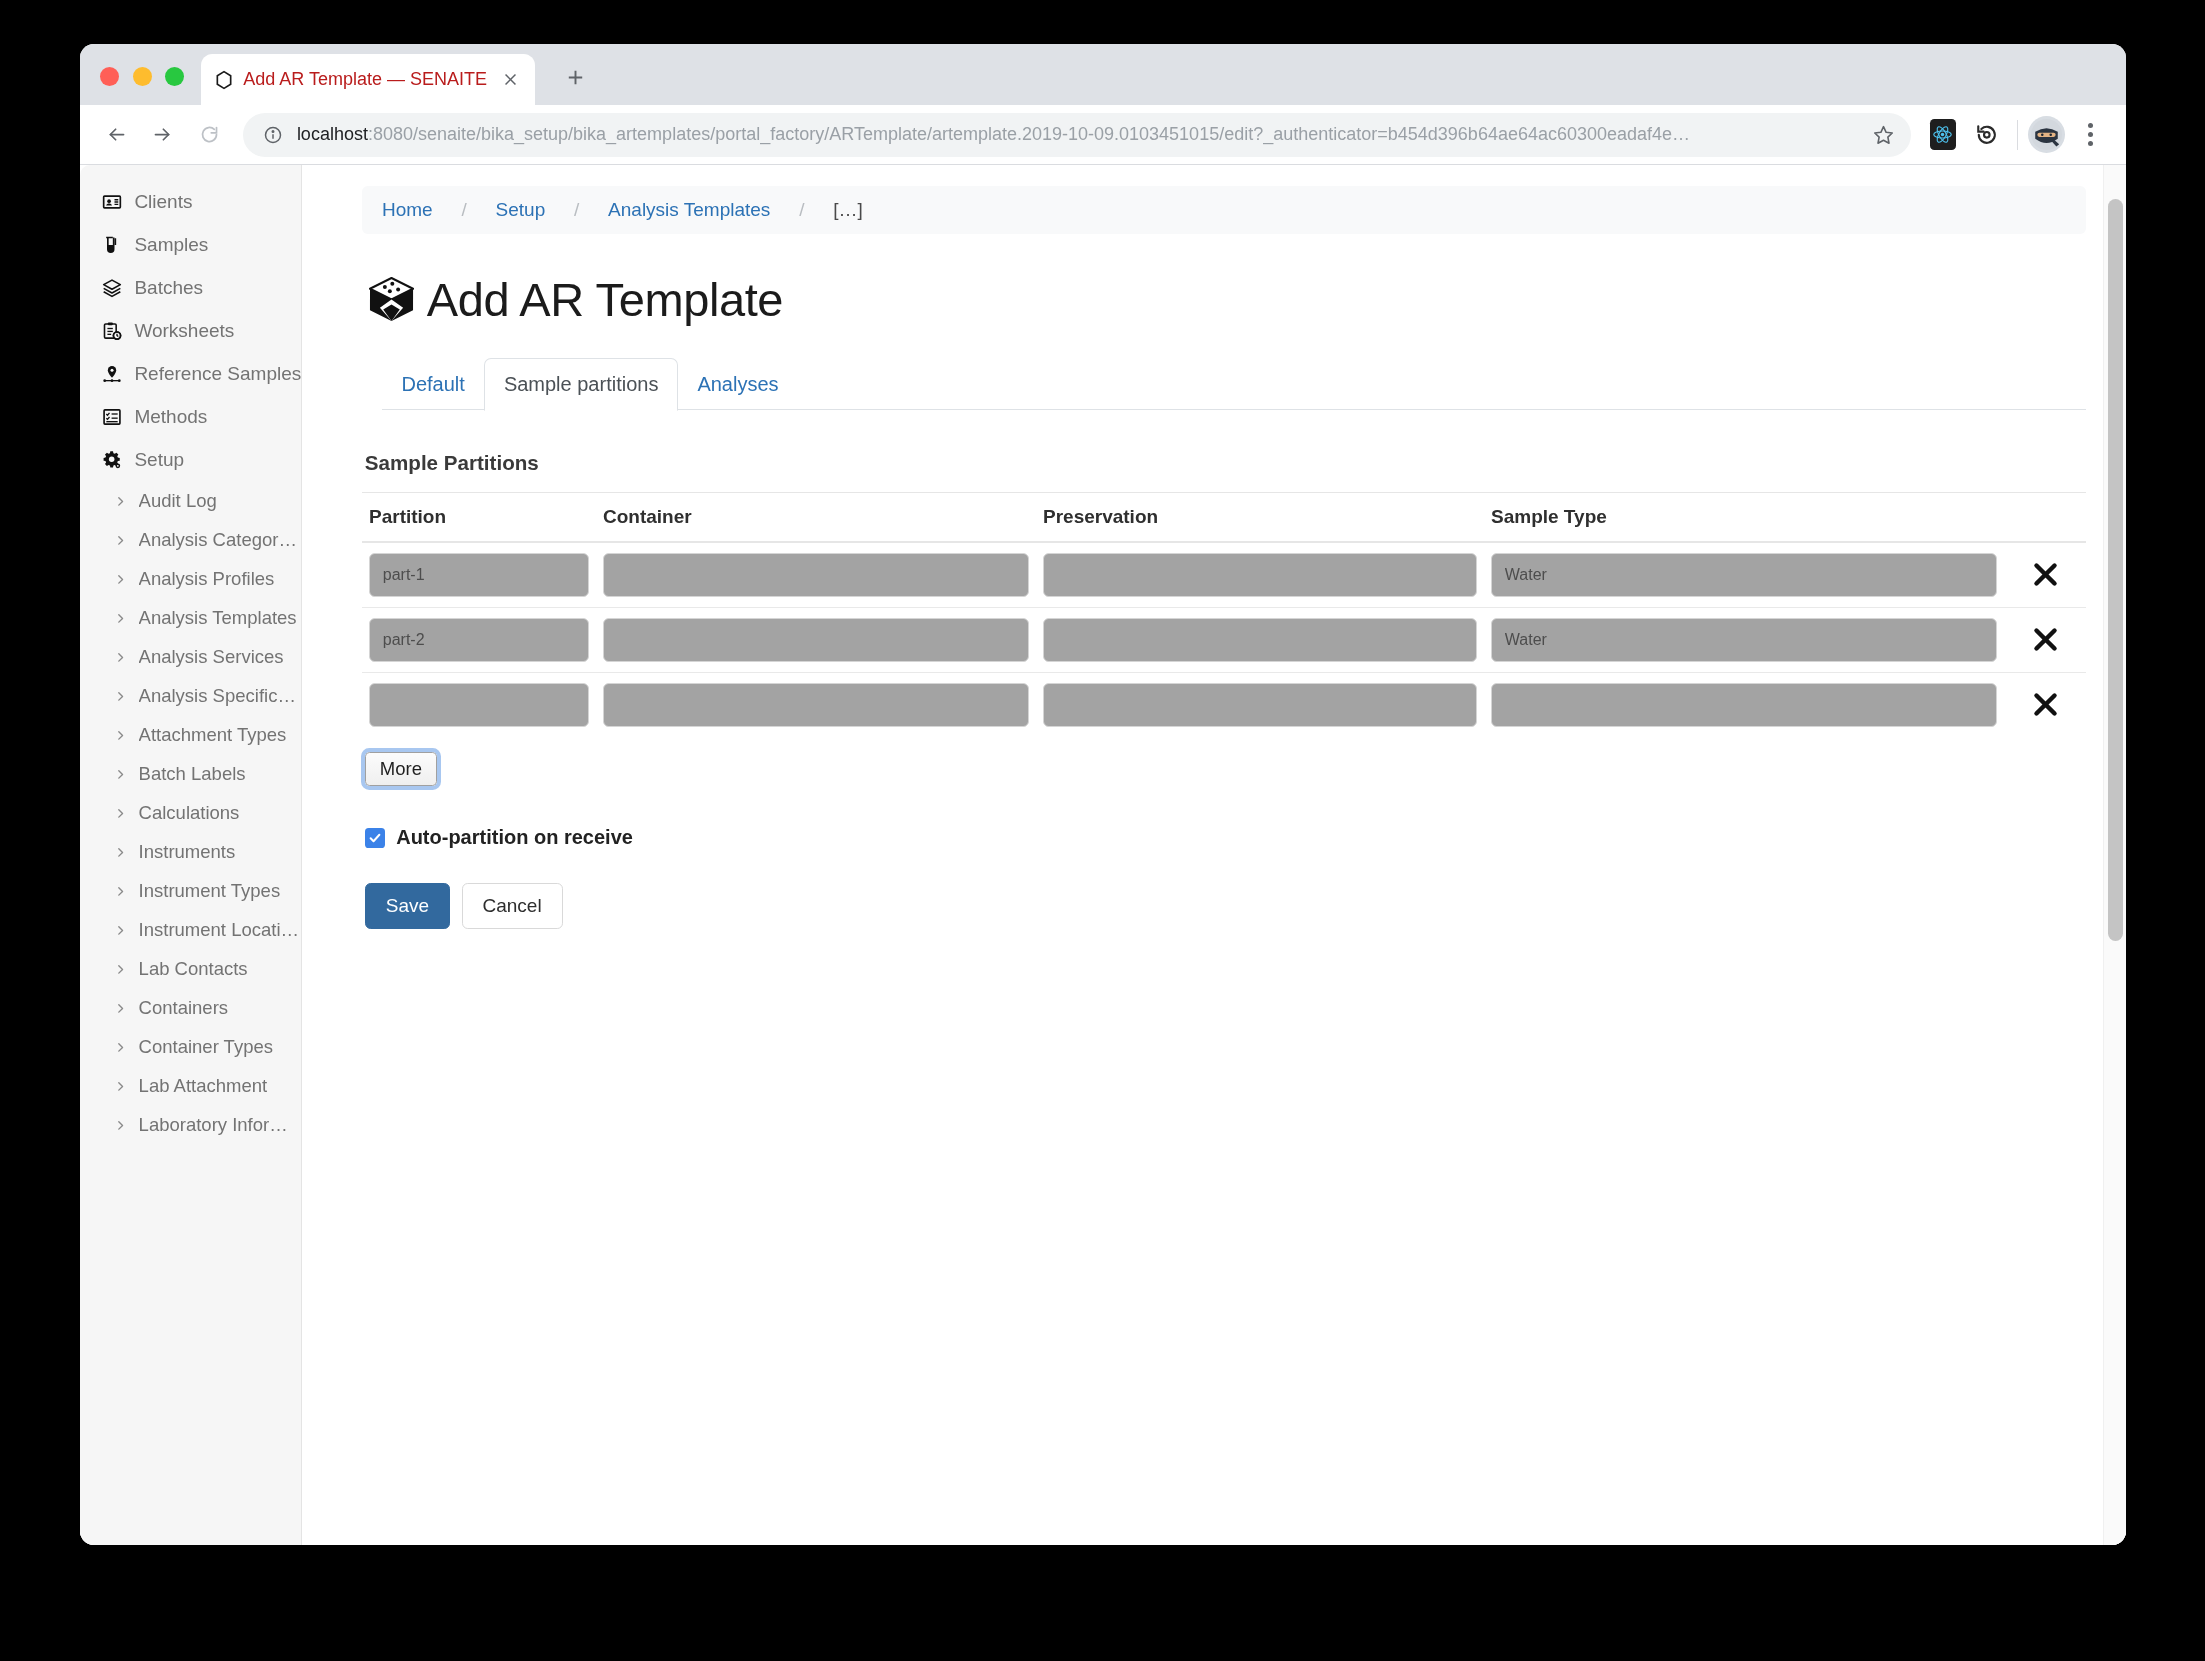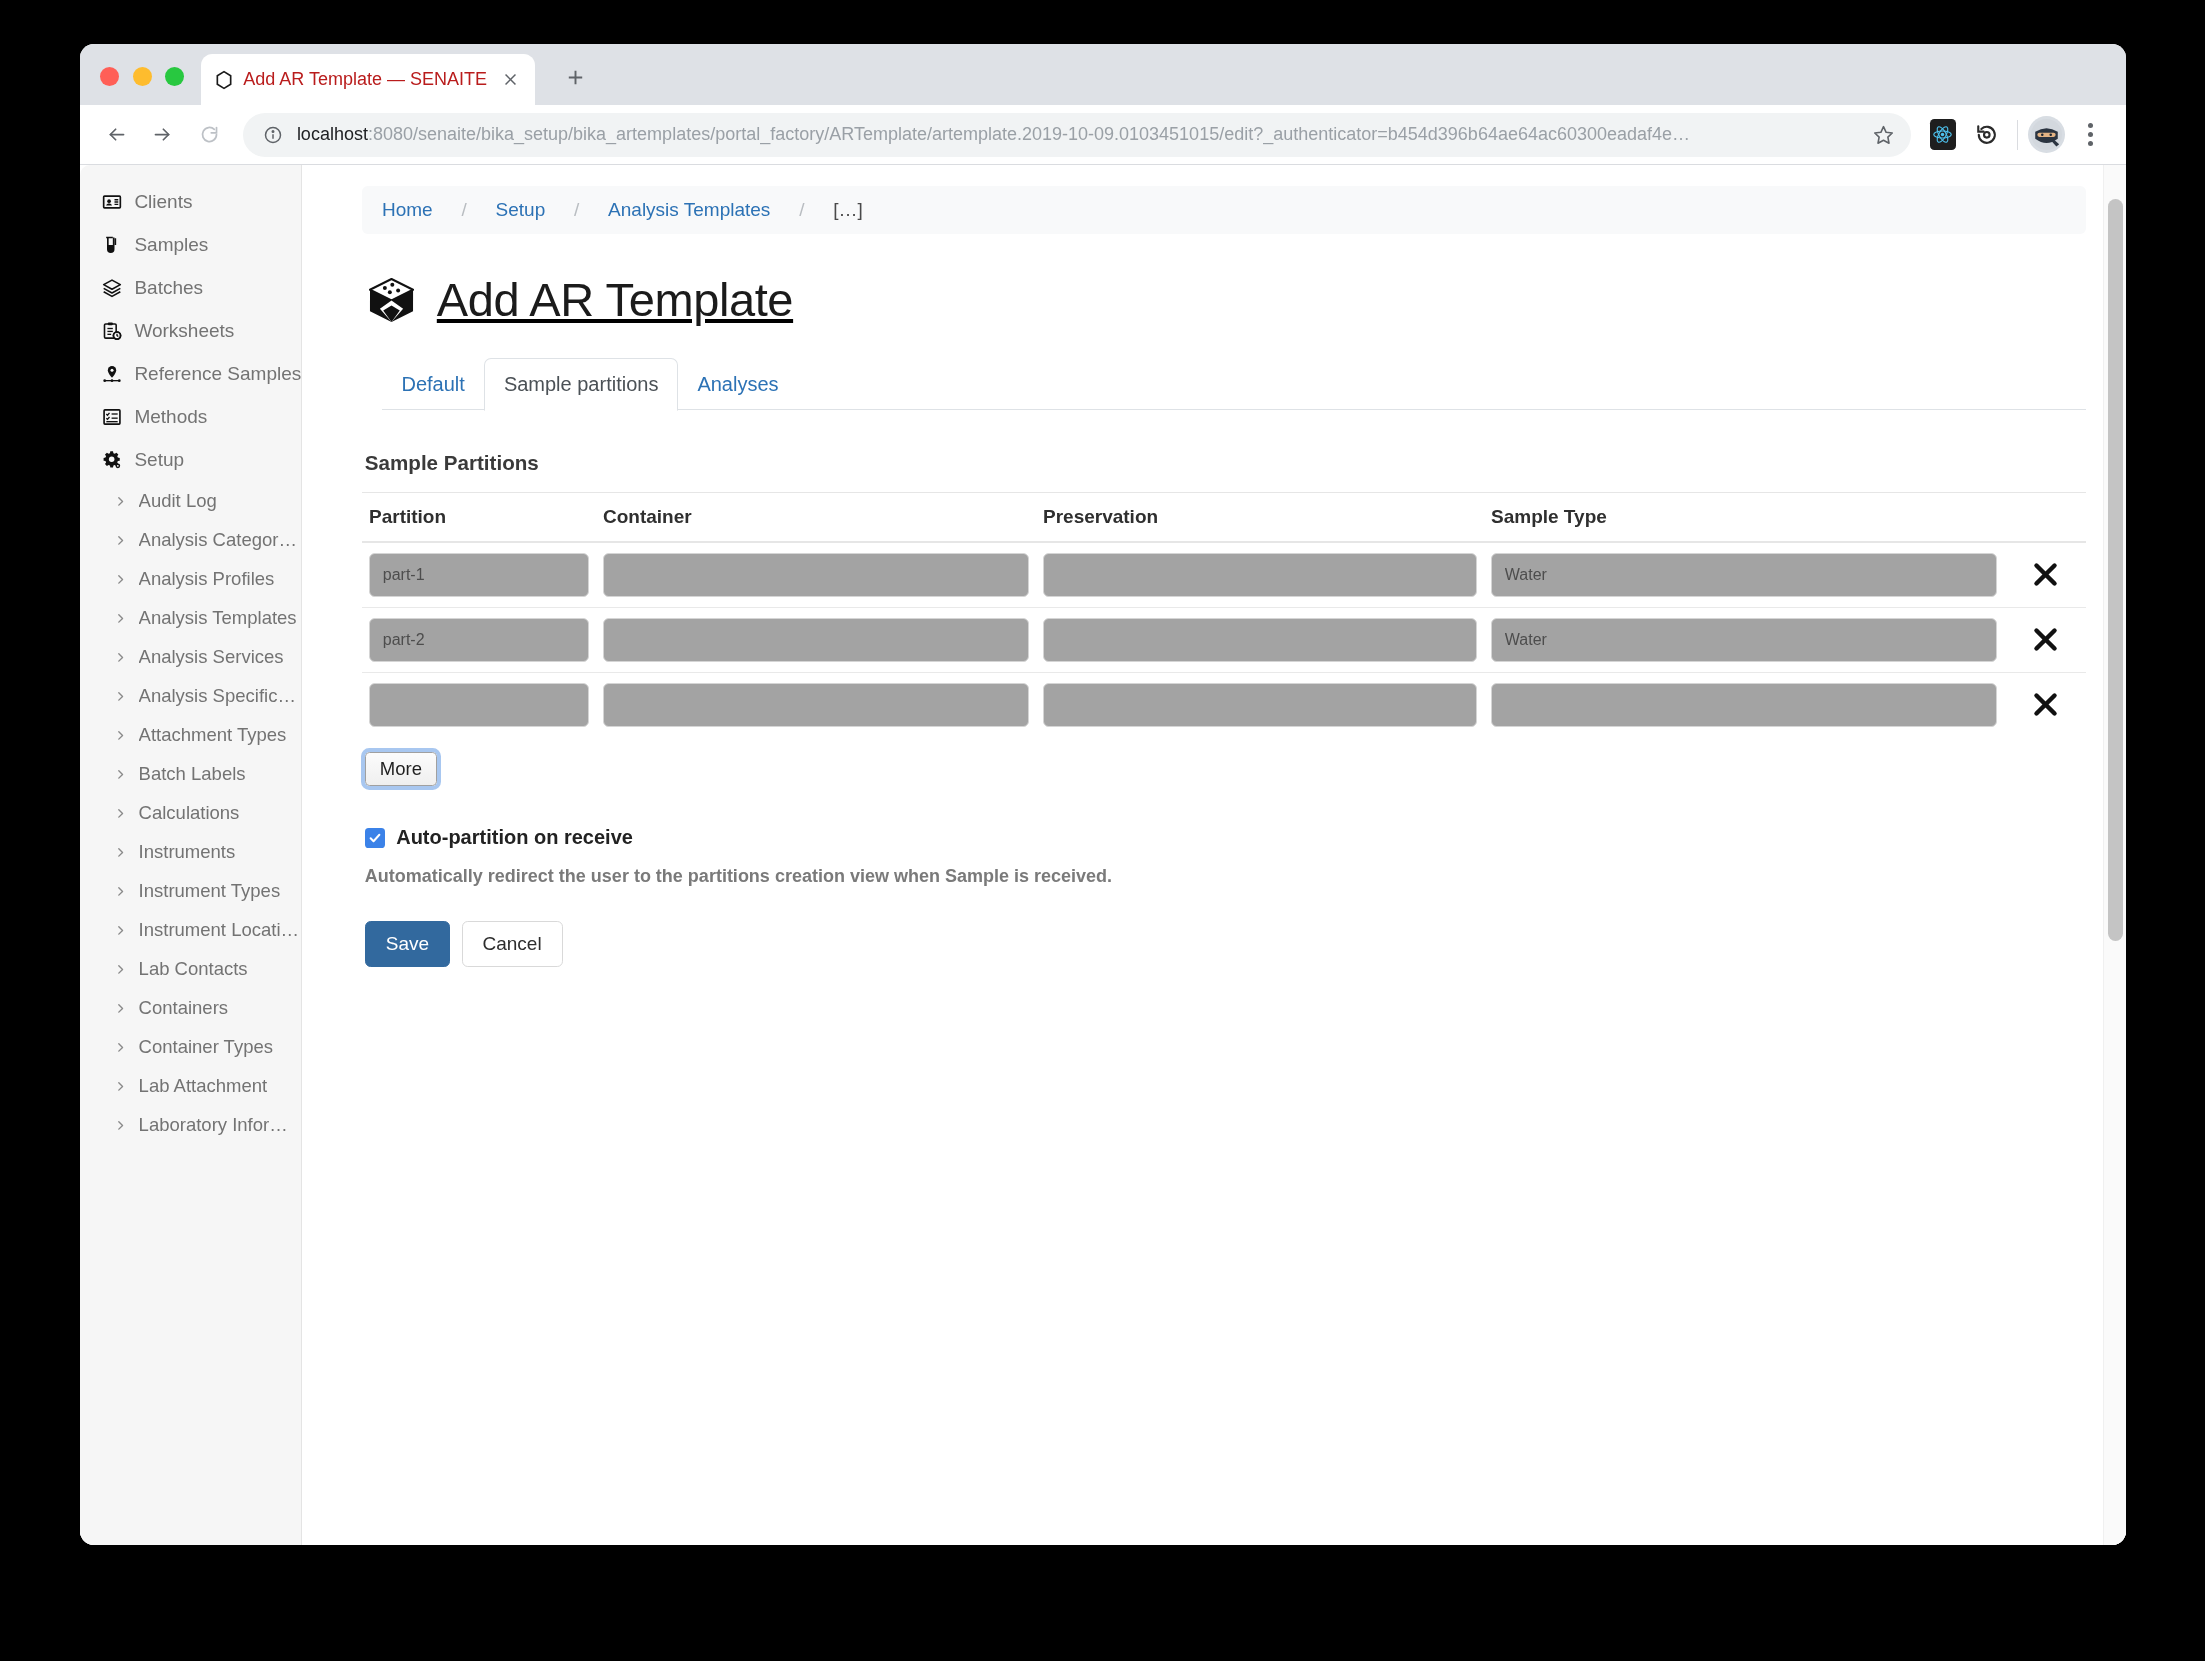--- a/index.html
+++ b/index.html
@@ -208,23 +208,22 @@
     padding: 12.8px 20px;
     font-size: 19px;
     display: flex; align-items: center; gap: 16px;
     color: #6c757d;
   }
   .breadcrumb a { color: #2c72b5; text-decoration: none; }
   .breadcrumb .sep { color: #b9bdc1; margin: 0 12.8px; }
   .breadcrumb .last { color: #4a4a4a; }
 
   .page-title {
-    display: flex; align-items: flex-end; gap: 19px;
+    display: flex; align-items: center; gap: 9px;
     margin: 38px 0 0 2.8px;
-    text-decoration: underline;
   }
   .cube-icon { width: 53px; height: 53px; flex: 0 0 53px; }
   .page-title h1 {
     font-size: 47px;
     font-weight: 400;
     color: #1b1b1b;
     letter-spacing: -0.4px;
   }
 
   .tabs {
@@ -827,21 +826,20 @@
         <div><button class="more-btn">More</button></div>
 
         <div class="checkbox-row">
           <span class="cb">
             <svg width="14" height="14" viewBox="0 0 24 24" fill="none" stroke="#fff" stroke-width="3.4" stroke-linecap="round" stroke-linejoin="round">
                 <polyline points="4.5 12.5 9.5 17.5 19.5 6.5"></polyline>
               </svg>
           </span>
           <span class="cb-label">Auto-partition on receive</span>
         </div>
-        <div class="cb-desc">Automatically redirect the user to the partitions creation view when Sample is received.</div>
 
         <div class="actions">
           <button class="btn btn-primary">Save</button>
           <button class="btn btn-secondary">Cancel</button>
         </div>
 
       </div>
 
       <div class="page-scrollbar">
         <div class="thumb"></div>

